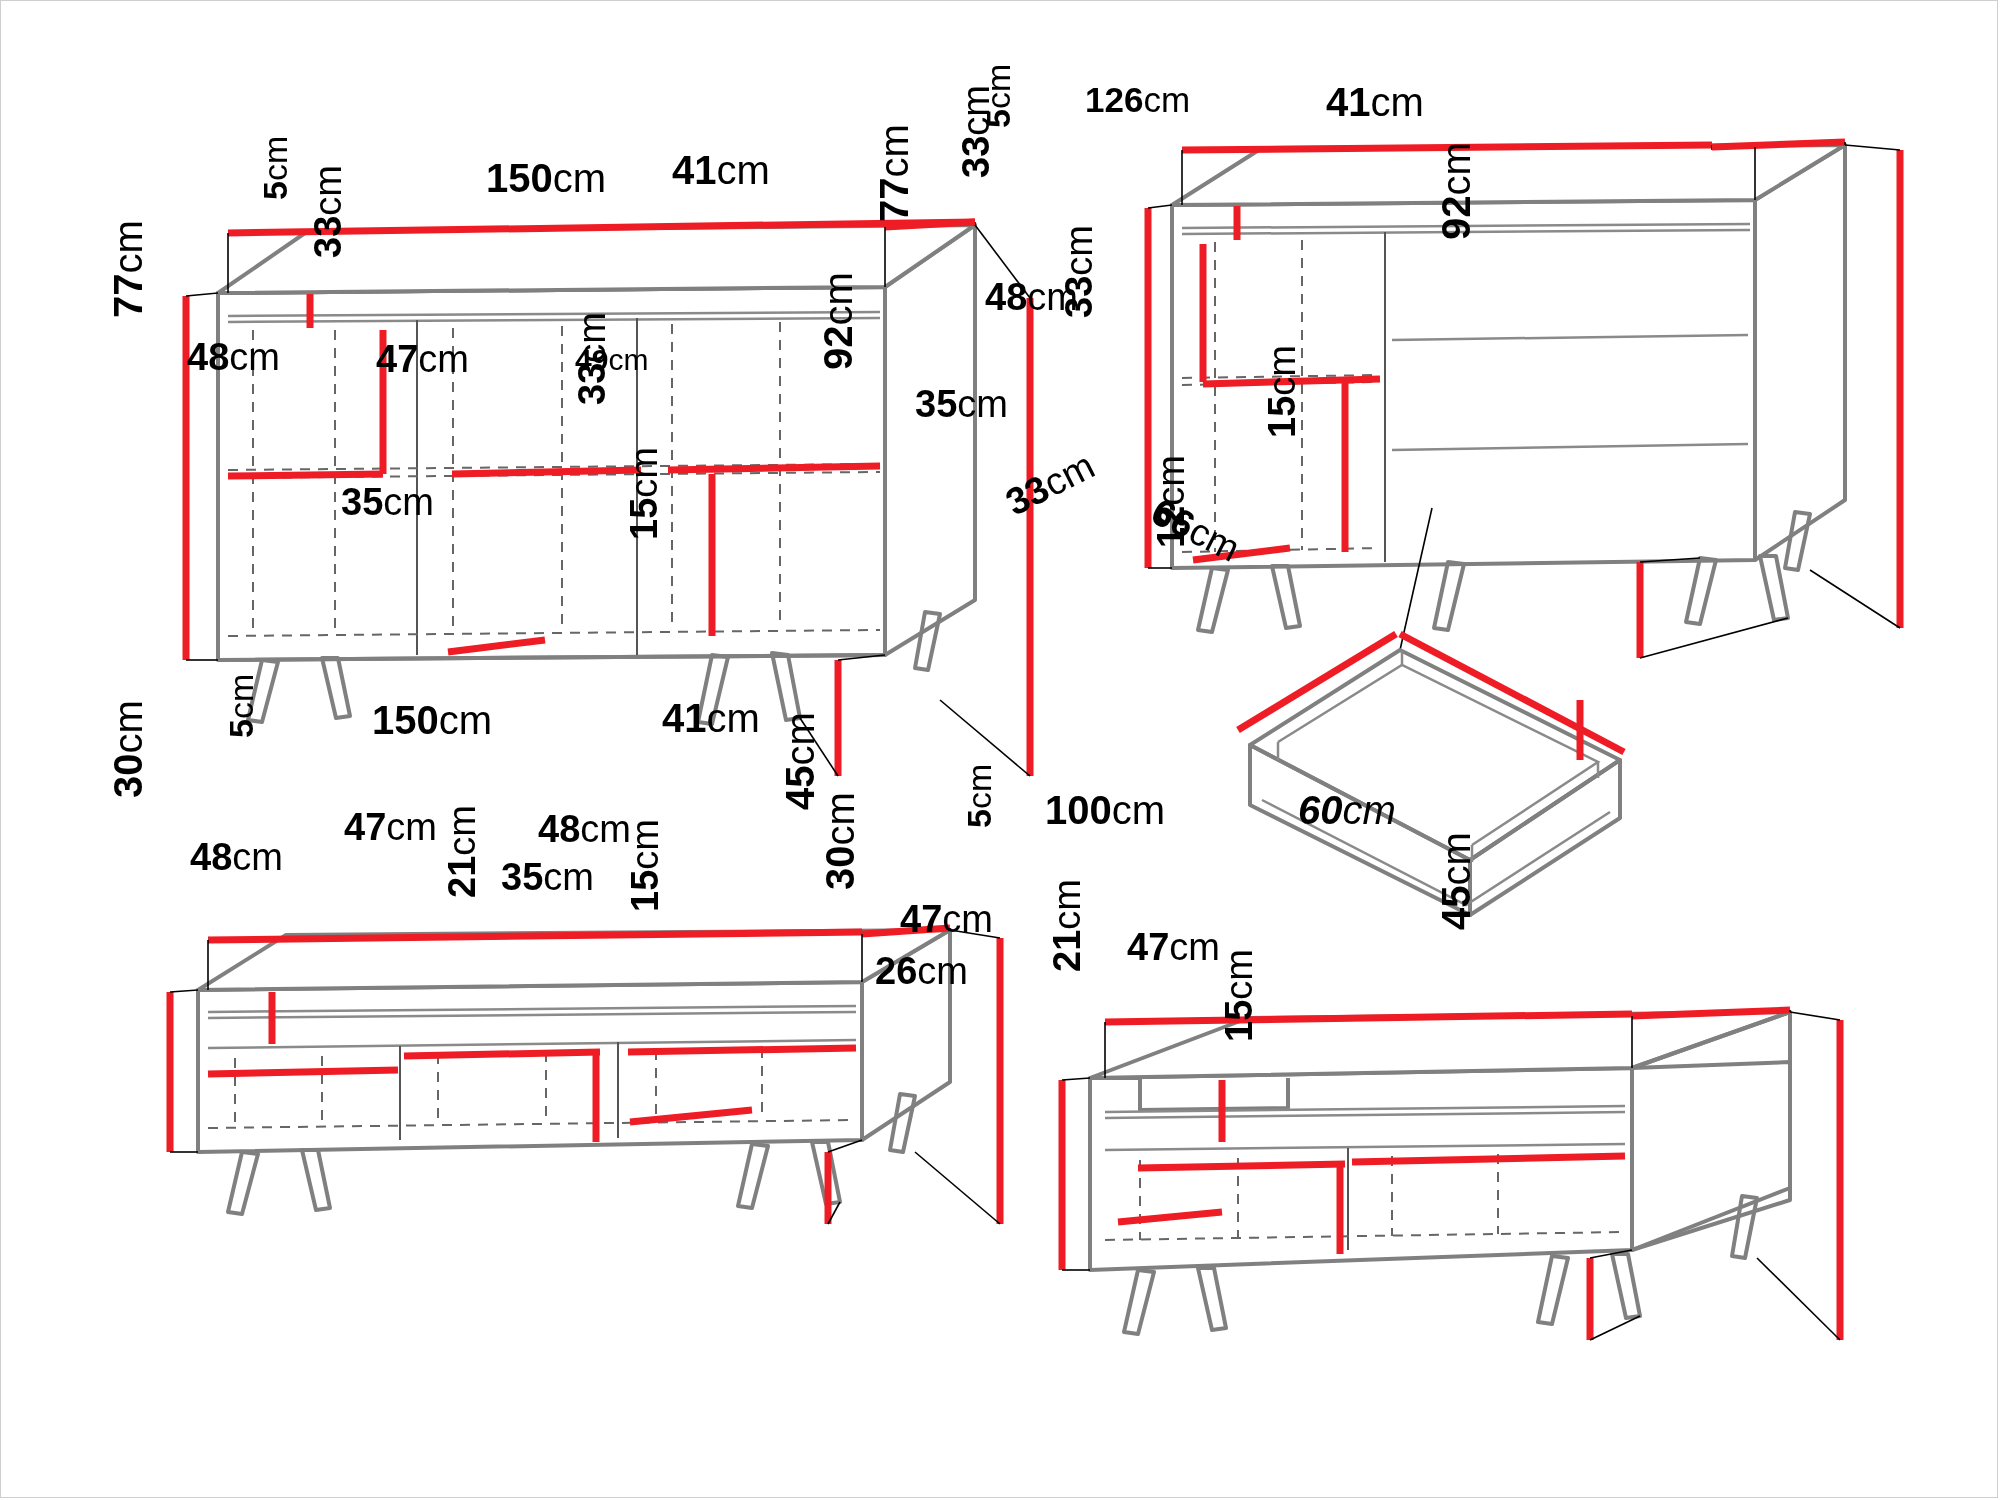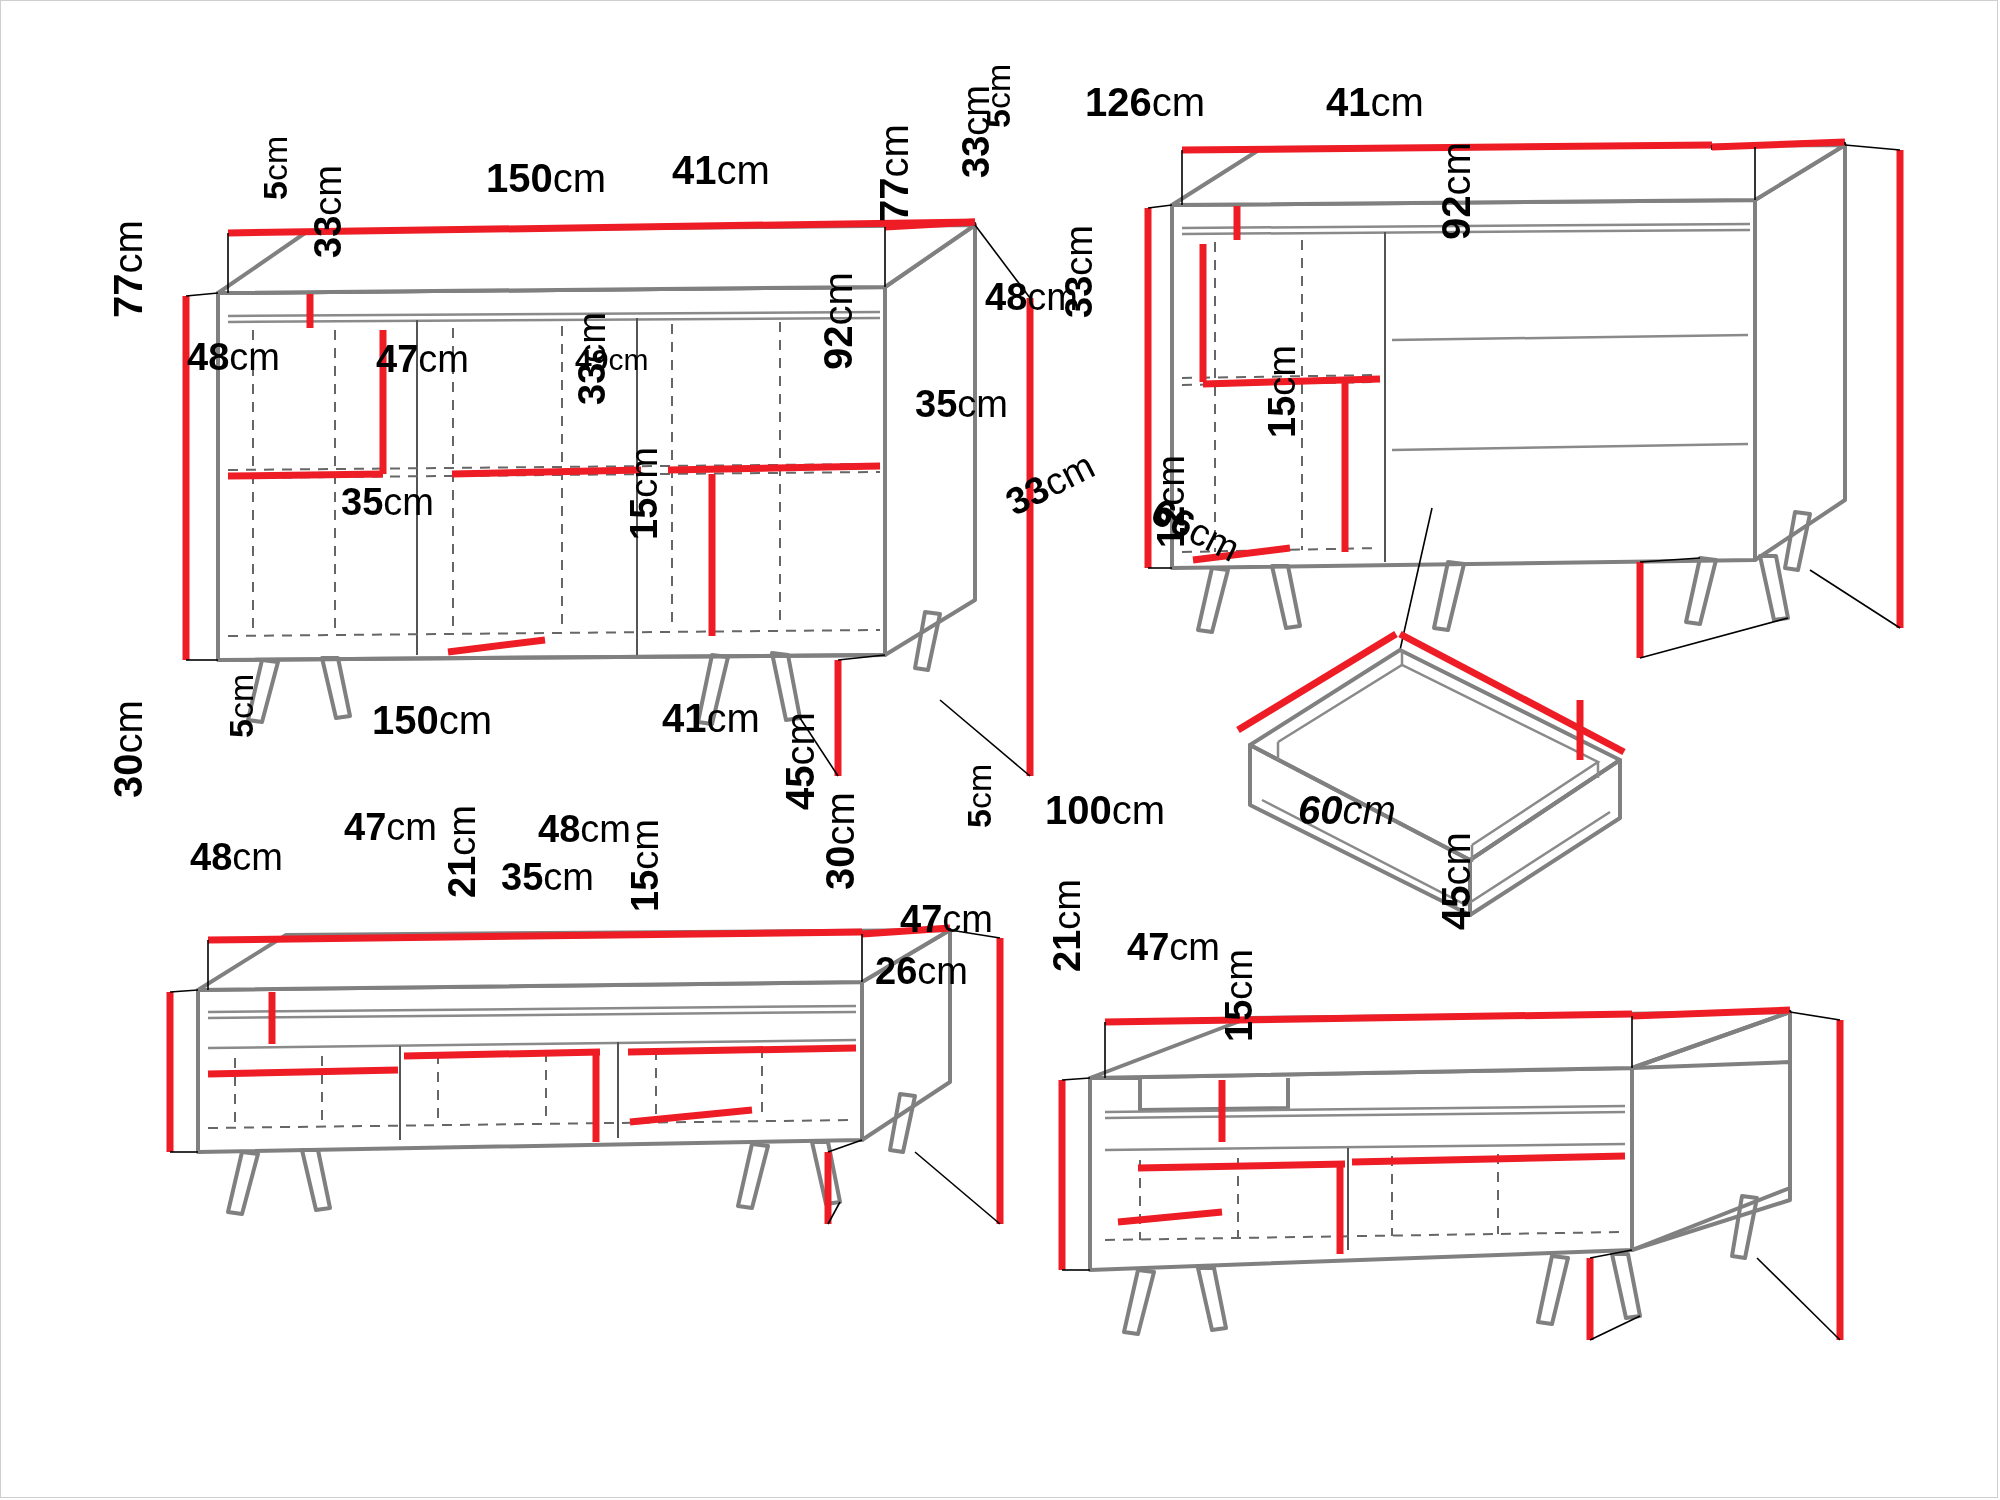--- a/index.html
+++ b/index.html
@@ -304,21 +304,21 @@
       <div class="dimtxt" style="left: 108px; top: 318px; font-size: 40px; transform: rotate(-90deg); transform-origin: 0px 0px;"><span class="num">77</span><span class="unit">cm</span></div>
       <div class="dimtxt" style="left: 818px; top: 370px; font-size: 40px; transform: rotate(-90deg); transform-origin: 0px 0px;"><span class="num">92</span><span class="unit">cm</span></div>
       <div class="dimtxt" style="left: 258px; top: 200px; font-size: 34px; transform: rotate(-90deg); transform-origin: 0px 0px;"><span class="num">5</span><span class="unit">cm</span></div>
       <div class="dimtxt" style="left: 309px; top: 258px; font-size: 38px; transform: rotate(-90deg); transform-origin: 0px 0px;"><span class="num">33</span><span class="unit">cm</span></div>
       <div class="dimtxt" style="left: 187px; top: 338px; font-size: 38px; transform-origin: 0px 0px;"><span class="num">48</span><span class="unit">cm</span></div>
       <div class="dimtxt" style="left: 376px; top: 340px; font-size: 38px; transform-origin: 0px 0px;"><span class="num">47</span><span class="unit">cm</span></div>
       <div class="dimtxt" style="left: 575px; top: 345px; font-size: 30px; transform-origin: 0px 0px;"><span class="num">49</span><span class="unit">cm</span></div>
       <div class="dimtxt" style="left: 573px; top: 405px; font-size: 38px; transform: rotate(-90deg); transform-origin: 0px 0px;"><span class="num">33</span><span class="unit">cm</span></div>
       <div class="dimtxt" style="left: 341px; top: 483px; font-size: 38px; transform-origin: 0px 0px;"><span class="num">35</span><span class="unit">cm</span></div>
       <div class="dimtxt" style="left: 625px; top: 540px; font-size: 38px; transform: rotate(-90deg); transform-origin: 0px 0px;"><span class="num">15</span><span class="unit">cm</span></div>
-      <div class="dimtxt" style="left: 1085px; top: 82px; font-size: 40px; transform-origin: 0px 0px;"><span class="num">126</span><span class="unit">cm</span></div>
+      <div class="dimtxt" style="left: 1085px; top: 82px; font-size: 35px; transform-origin: 0px 0px;"><span class="num">126</span><span class="unit">cm</span></div>
       <div class="dimtxt" style="left: 1326px; top: 82px; font-size: 40px; transform-origin: 0px 0px;"><span class="num">41</span><span class="unit">cm</span></div>
       <div class="dimtxt" style="left: 874px; top: 222px; font-size: 40px; transform: rotate(-90deg); transform-origin: 0px 0px;"><span class="num">77</span><span class="unit">cm</span></div>
       <div class="dimtxt" style="left: 1436px; top: 240px; font-size: 40px; transform: rotate(-90deg); transform-origin: 0px 0px;"><span class="num">92</span><span class="unit">cm</span></div>
       <div class="dimtxt" style="left: 981px; top: 128px; font-size: 34px; transform: rotate(-90deg); transform-origin: 0px 0px;"><span class="num">5</span><span class="unit">cm</span></div>
       <div class="dimtxt" style="left: 957px; top: 178px; font-size: 38px; transform: rotate(-90deg); transform-origin: 0px 0px;"><span class="num">33</span><span class="unit">cm</span></div>
       <div class="dimtxt" style="left: 985px; top: 278px; font-size: 38px; transform-origin: 0px 0px;"><span class="num">48</span><span class="unit">cm</span></div>
       <div class="dimtxt" style="left: 1060px; top: 318px; font-size: 38px; transform: rotate(-90deg); transform-origin: 0px 0px;"><span class="num">33</span><span class="unit">cm</span></div>
       <div class="dimtxt" style="left: 915px; top: 385px; font-size: 38px; transform-origin: 0px 0px;"><span class="num">35</span><span class="unit">cm</span></div>
       <div class="dimtxt" style="left: 1263px; top: 438px; font-size: 38px; transform: rotate(-90deg); transform-origin: 0px 0px;"><span class="num">15</span><span class="unit">cm</span></div>
       <div class="dimtxt" style="left: 1000px; top: 488px; font-size: 38px; transform: rotate(-27deg); transform-origin: 0px 0px;"><span class="num">33</span><span class="unit">cm</span></div>

